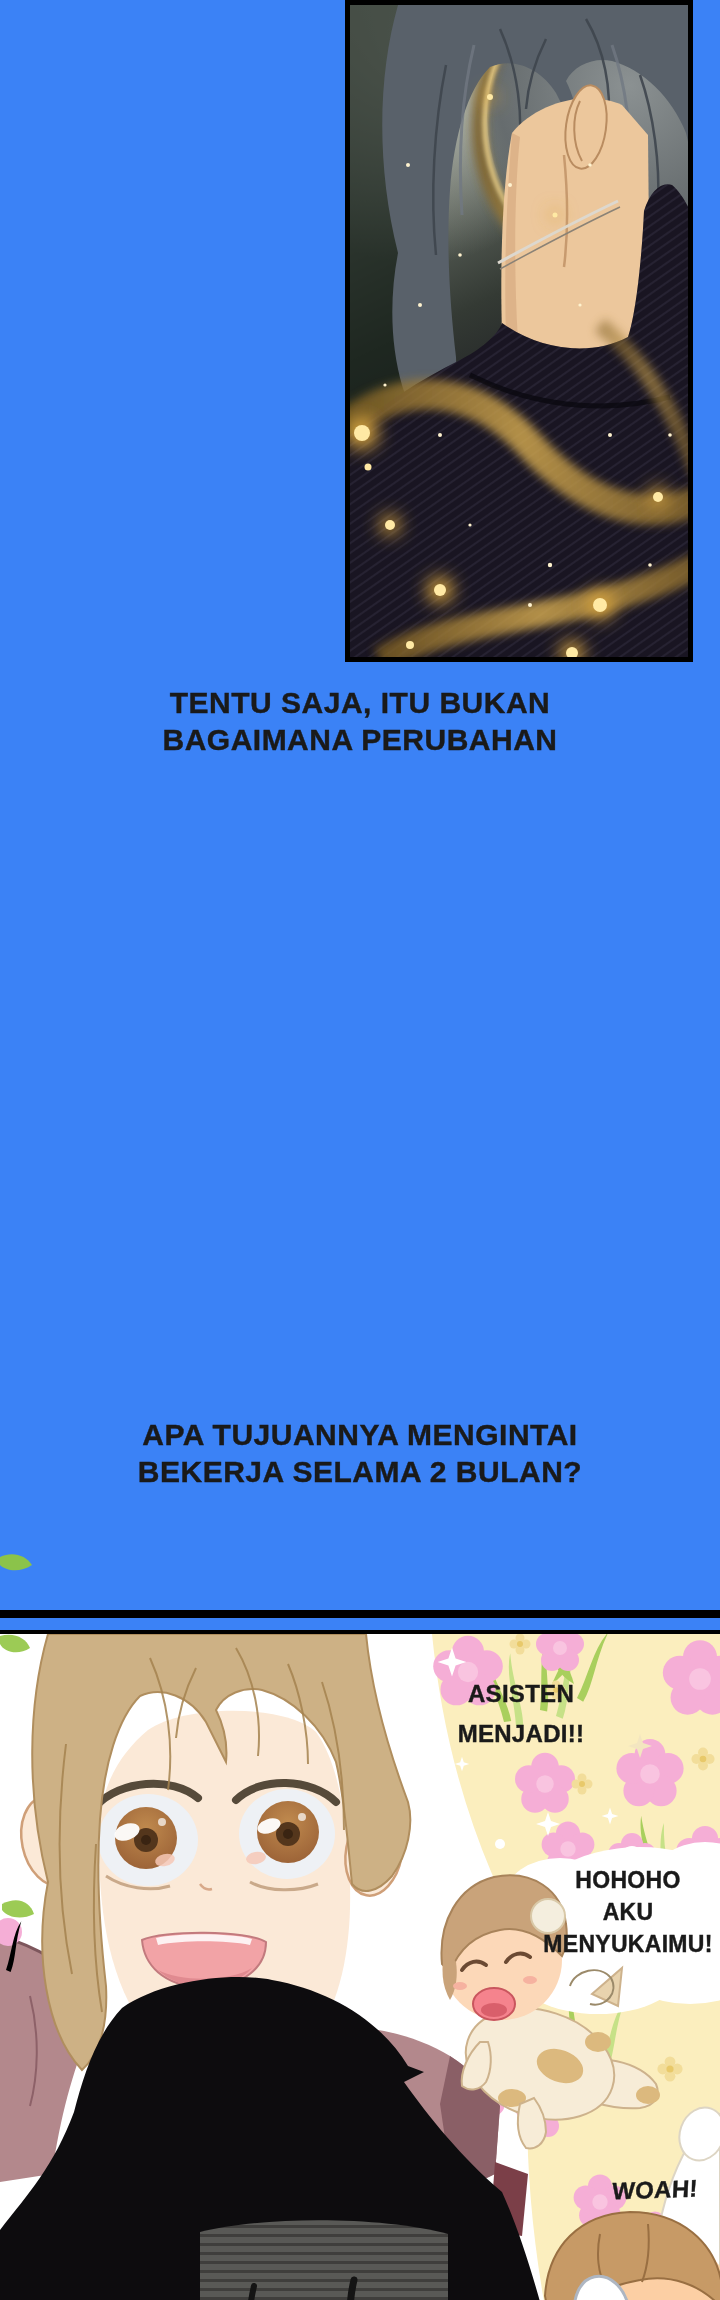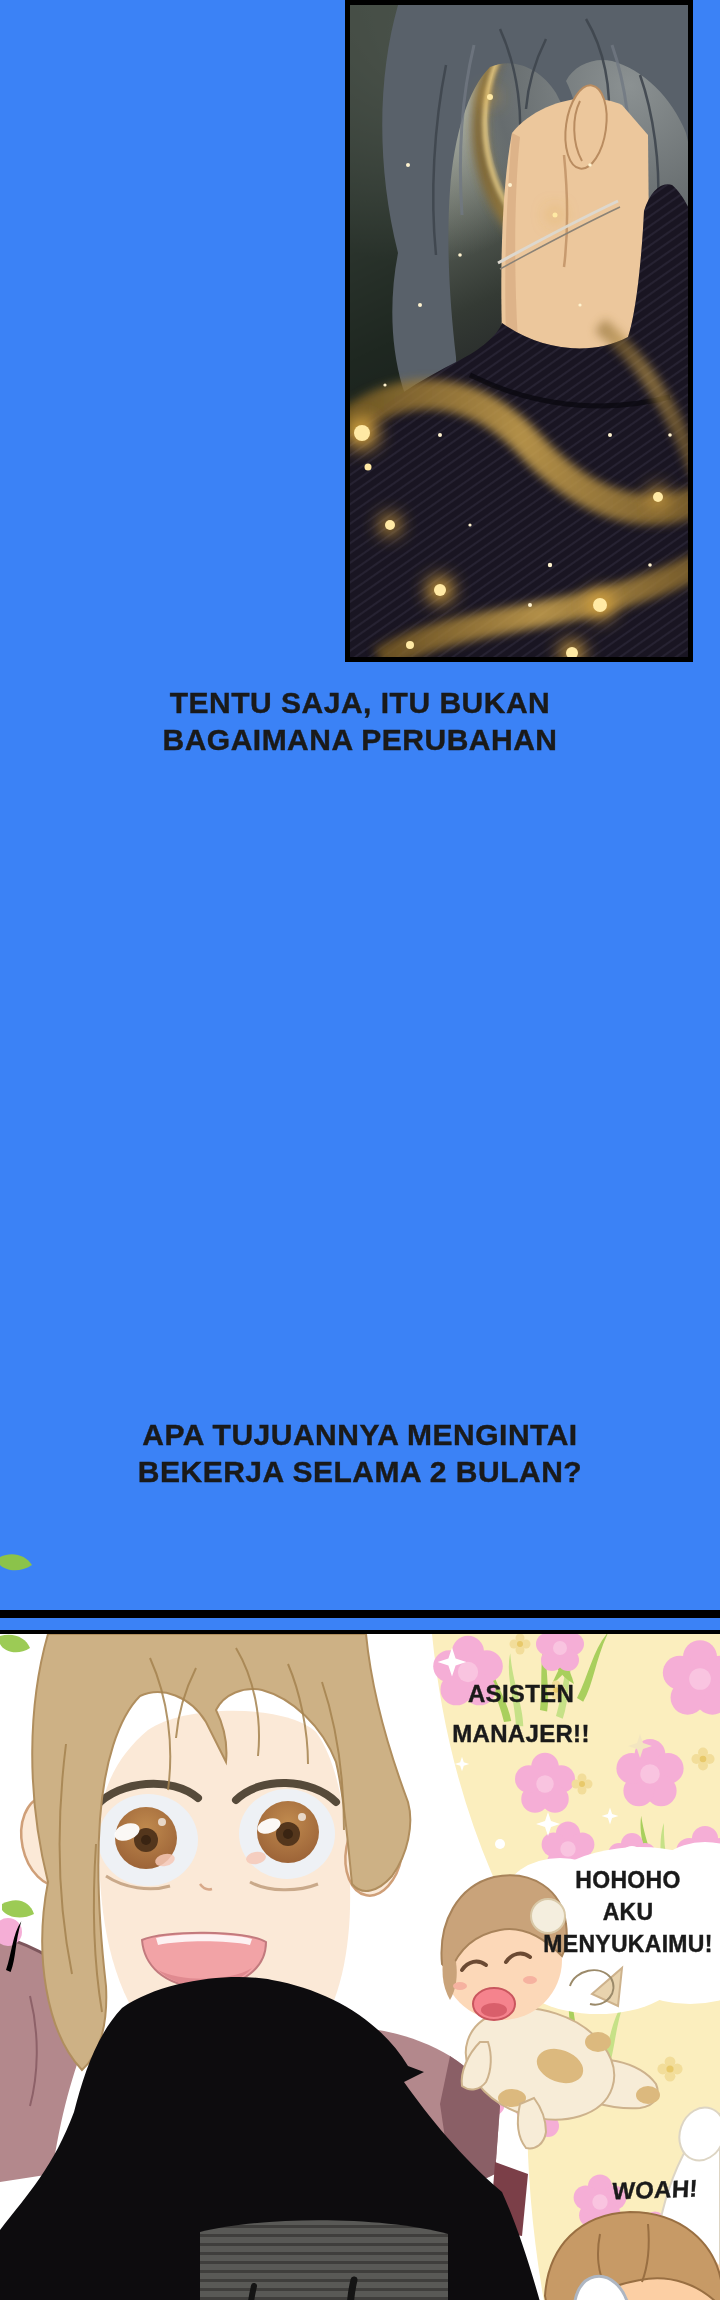--- a/index.html
+++ b/index.html
@@ -421,21 +421,21 @@
       <g>
         <path d="M0,2 C 14,-2 26,4 30,14 C 18,22 4,18 0,10 Z" fill="#9ccb55"></path>
         <path d="M2,270 C 18,262 30,268 34,280 C 22,286 8,284 2,276 Z" fill="#9ccb55"></path>
         <circle cx="8" cy="298" r="14" fill="#f5aed6"></circle>
         <use href="#blade" transform="translate(6,336) rotate(8) scale(0.7)"></use>
       </g>
     </svg>
 
     <div class="comic-text speech" style="left:411px;top:64px;width:220px;">
       <div>ASISTEN</div>
-      <div>MANAJER!!</div>
+      <div>MENJADI!!</div>
     </div>
 
     <div class="comic-text speech small" style="left:528px;top:254px;width:200px;">
       <div>HOHOHO</div>
       <div>AKU</div>
       <div>MENYUKAIMU!</div>
     </div>
 
     <div class="comic-text speech" style="left:585px;top:560px;width:140px;transform:skewX(-5deg) rotate(-2deg);">
       <div>WOAH!</div>

